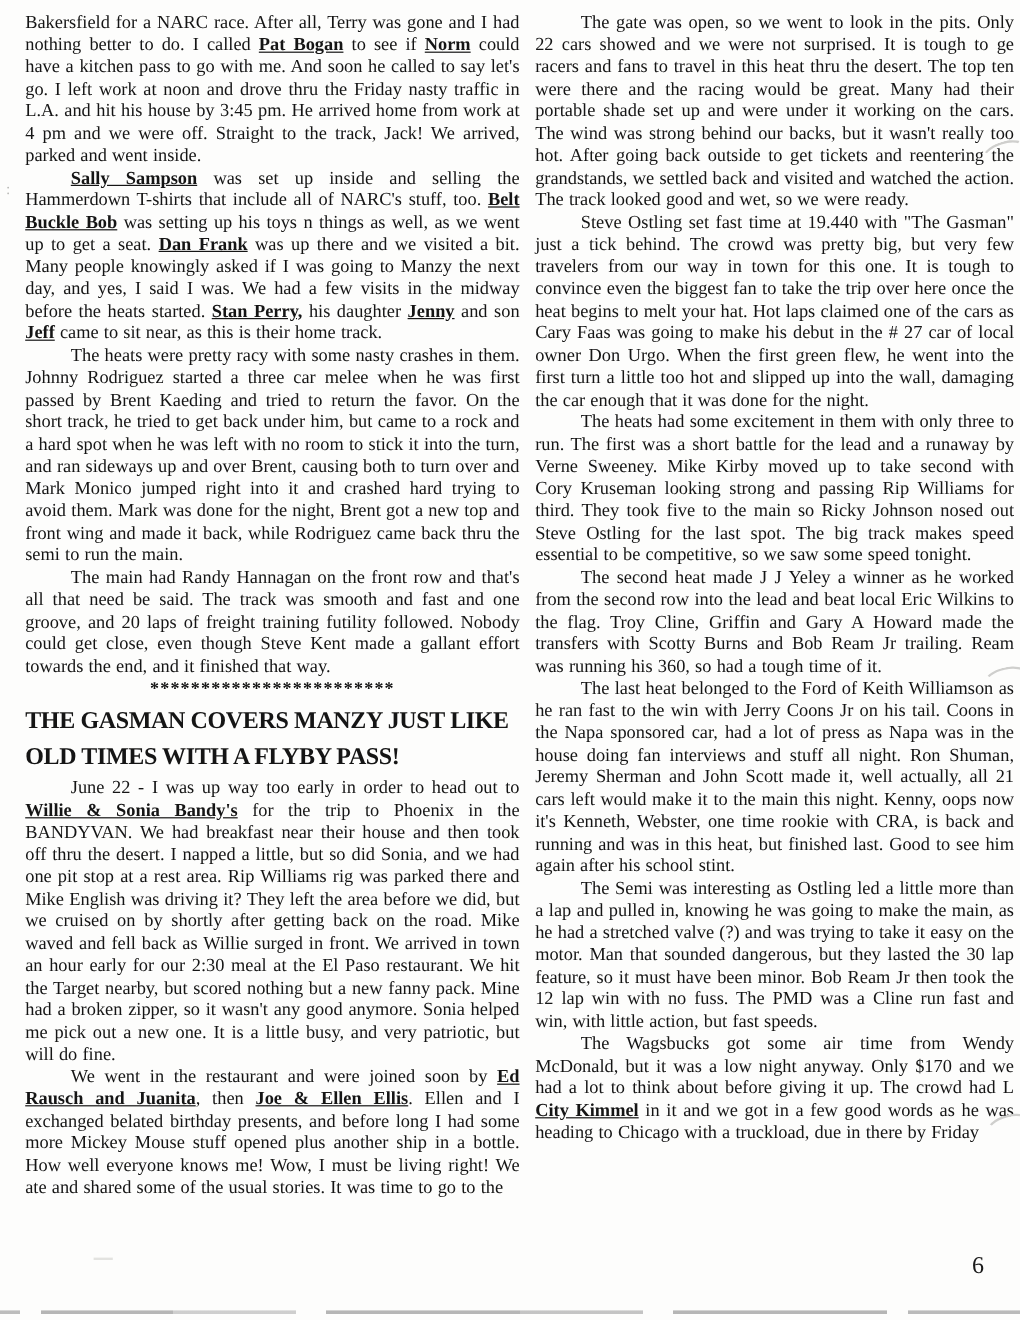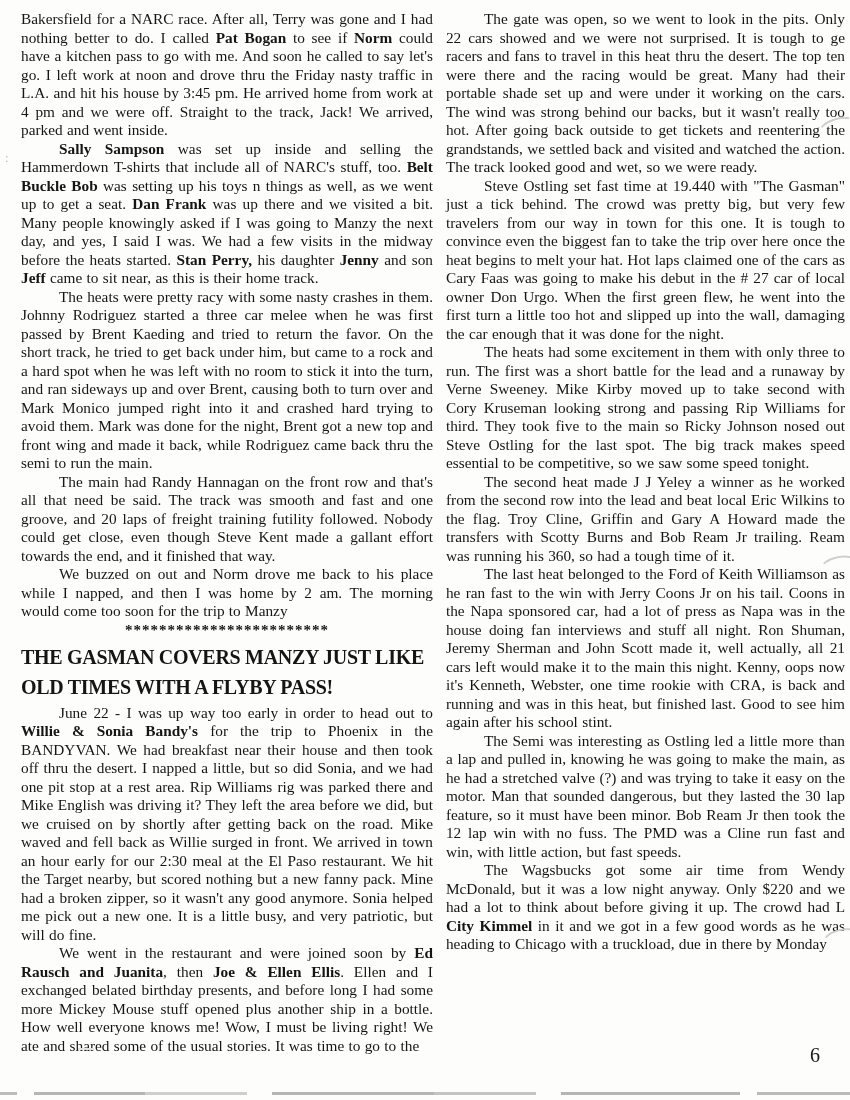--- a/index.html
+++ b/index.html
@@ -12,21 +12,21 @@
     display:flex; gap:13px; padding:10px 5px 0 21px;
   }
   .col { text-align:justify; }
   .col-left  { width:414px; }
   .col-right { width:401px; }
   .para {
     margin:0; font-size:15.3px; line-height:18.5px;
     word-spacing:0.5px;
   }
   .para.indent { text-indent:38px; }
-  .b { font-weight:bold; }
+  .b { font-weight:bold;text-decoration:underline; }
   .divider {
     text-align:center; font-weight:bold; font-size:15px;
     letter-spacing:1px; line-height:19px; margin:0;
   }
   .headline {
     font-weight:bold; font-size:20px; line-height:30px;
     letter-spacing:-0.3px; margin:2px 0 2px 0; text-align:left;
   }
   .page-number {
     position:absolute; top:1044px; right:30px;
@@ -53,34 +53,33 @@
 </head>
 <body>
 
 <div class="page">
   <div class="columns">
     <div class="col col-left">
         <p class="para"><span>Bakersfield for a NARC race. After all, Terry was gone and I had nothing better to do. I called </span><span class="b">Pat Bogan</span><span> to see if </span><span class="b">Norm</span><span> could have a kitchen pass to go with me. And soon he called to say let's go. I left work at noon and drove thru the Friday nasty traffic in L.A. and hit his house by 3:45 pm. He arrived home from work at 4 pm and we were off. Straight to the track, Jack! We arrived, parked and went inside.</span></p>
         <p class="para indent"><span class="b">Sally Sampson</span><span> was set up inside and selling the Hammerdown T-shirts that include all of NARC's stuff, too. </span><span class="b">Belt Buckle Bob</span><span> was setting up his toys n things as well, as we went up to get a seat. </span><span class="b">Dan Frank</span><span> was up there and we visited a bit. Many people knowingly asked if I was going to Manzy the next day, and yes, I said I was. We had a few visits in the midway before the heats started. </span><span class="b">Stan Perry,</span><span> his daughter </span><span class="b">Jenny</span><span> and son </span><span class="b">Jeff</span><span> came to sit near, as this is their home track.</span></p>
         <p class="para indent"><span>The heats were pretty racy with some nasty crashes in them. Johnny Rodriguez started a three car melee when he was first passed by Brent Kaeding and tried to return the favor. On the short track, he tried to get back under him, but came to a rock and a hard spot when he was left with no room to stick it into the turn, and ran sideways up and over Brent, causing both to turn over and Mark Monico jumped right into it and crashed hard trying to avoid them. Mark was done for the night, Brent got a new top and front wing and made it back, while Rodriguez came back thru the semi to run the main.</span></p>
         <p class="para indent"><span>The main had Randy Hannagan on the front row and that's all that need be said. The track was smooth and fast and one groove, and 20 laps of freight training futility followed. Nobody could get close, even though Steve Kent made a gallant effort towards the end, and it finished that way.</span></p>
-        <p class="para indent"><span>We buzzed on out and Norm drove me back to his place while I napped, and then I was home by 2 am. The morning would come too soon for the trip to Manzy</span></p>
         <div class="divider">************************</div>
         <div class="headline">THE GASMAN COVERS MANZY JUST LIKE OLD TIMES WITH A FLYBY PASS!</div>
         <p class="para indent"><span>June 22 - I was up way too early in order to head out to </span><span class="b">Willie &amp; Sonia Bandy's</span><span> for the trip to Phoenix in the BANDYVAN. We had breakfast near their house and then took off thru the desert. I napped a little, but so did Sonia, and we had one pit stop at a rest area. Rip Williams rig was parked there and Mike English was driving it? They left the area before we did, but we cruised on by shortly after getting back on the road. Mike waved and fell back as Willie surged in front. We arrived in town an hour early for our 2:30 meal at the El Paso restaurant. We hit the Target nearby, but scored nothing but a new fanny pack. Mine had a broken zipper, so it wasn't any good anymore. Sonia helped me pick out a new one. It is a little busy, and very patriotic, but will do fine.</span></p>
         <p class="para indent"><span>We went in the restaurant and were joined soon by </span><span class="b">Ed Rausch and Juanita</span><span>, then </span><span class="b">Joe &amp; Ellen Ellis</span><span>. Ellen and I exchanged belated birthday presents, and before long I had some more Mickey Mouse stuff opened plus another ship in a bottle. How well everyone knows me! Wow, I must be living right! We ate and shared some of the usual stories. It was time to go to the</span></p>
       </div>
     <div class="col col-right">
         <p class="para indent"><span>The gate was open, so we went to look in the pits. Only 22 cars showed and we were not surprised. It is tough to ge racers and fans to travel in this heat thru the desert. The top ten were there and the racing would be great. Many had their portable shade set up and were under it working on the cars. The wind was strong behind our backs, but it wasn't really too hot. After going back outside to get tickets and reentering the grandstands, we settled back and visited and watched the action. The track looked good and wet, so we were ready.</span></p>
         <p class="para indent"><span>Steve Ostling set fast time at 19.440 with "The Gasman" just a tick behind. The crowd was pretty big, but very few travelers from our way in town for this one. It is tough to convince even the biggest fan to take the trip over here once the heat begins to melt your hat. Hot laps claimed one of the cars as Cary Faas was going to make his debut in the # 27 car of local owner Don Urgo. When the first green flew, he went into the first turn a little too hot and slipped up into the wall, damaging the car enough that it was done for the night.</span></p>
         <p class="para indent"><span>The heats had some excitement in them with only three to run. The first was a short battle for the lead and a runaway by Verne Sweeney. Mike Kirby moved up to take second with Cory Kruseman looking strong and passing Rip Williams for third. They took five to the main so Ricky Johnson nosed out Steve Ostling for the last spot.  The big track makes speed essential to be competitive, so we saw some speed tonight.</span></p>
         <p class="para indent"><span>The second heat made J J Yeley a winner as he worked from the second row into the lead and beat local Eric Wilkins to the flag. Troy Cline, Griffin and Gary A Howard made the transfers with Scotty Burns and Bob Ream Jr trailing. Ream was running his 360, so had a tough time of it.</span></p>
         <p class="para indent"><span>The last heat belonged to the Ford of Keith Williamson as he ran fast to the win with Jerry Coons Jr  on his tail. Coons in the Napa sponsored car, had a lot of press as Napa was in the house doing fan interviews and stuff all night. Ron Shuman, Jeremy Sherman and John Scott made it, well actually, all 21 cars left would make it to the main this night. Kenny, oops now it's Kenneth, Webster, one time rookie with CRA, is back and running and was in this heat, but finished last. Good to see him again after his school stint.</span></p>
         <p class="para indent"><span>The Semi was interesting as Ostling led a little more than a lap and pulled in, knowing he was going to make the main, as he had a stretched valve (?) and was trying to take it easy on the motor. Man that sounded dangerous, but they lasted the 30 lap feature, so it must have been minor.  Bob Ream Jr then took the 12 lap win with no fuss. The PMD was a Cline run fast and win, with little action, but fast speeds.</span></p>
-        <p class="para indent"><span>The Wagsbucks got some air time from Wendy McDonald, but it was a low night anyway. Only $220 and we had a lot to think about before giving it up. The crowd had L </span><span class="b">City Kimmel</span><span> in it and we got in a few good words as he was heading to Chicago with a truckload, due in there by Monday</span></p>
+        <p class="para indent"><span>The Wagsbucks got some air time from Wendy McDonald, but it was a low night anyway. Only $170 and we had a lot to think about before giving it up. The crowd had L </span><span class="b">City Kimmel</span><span> in it and we got in a few good words as he was heading to Chicago with a truckload, due in there by Friday</span></p>
       </div>
   </div>
 
   <div class="page-number">6</div>
 
   <span class="artifact speck-colon">:</span>
   <div class="artifact curl curl-1"></div>
   <div class="artifact curl curl-2"></div>
   <div class="artifact curl curl-3"></div>
   <div class="artifact speck-dash"></div>

